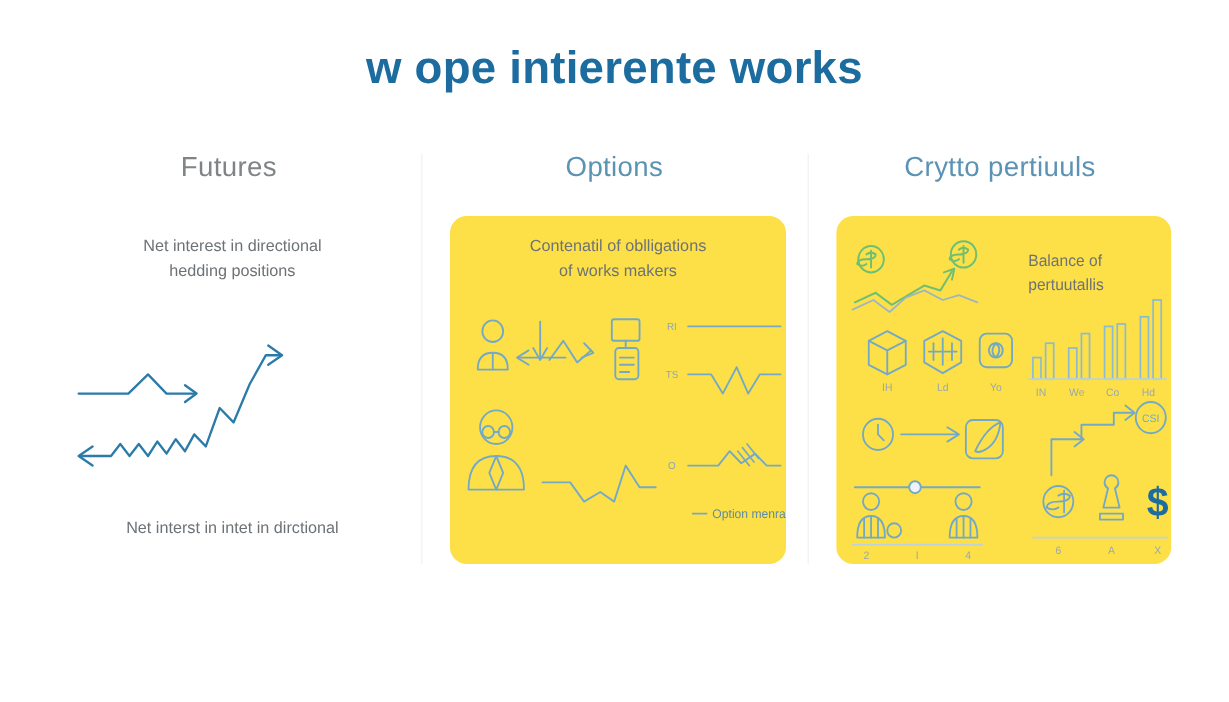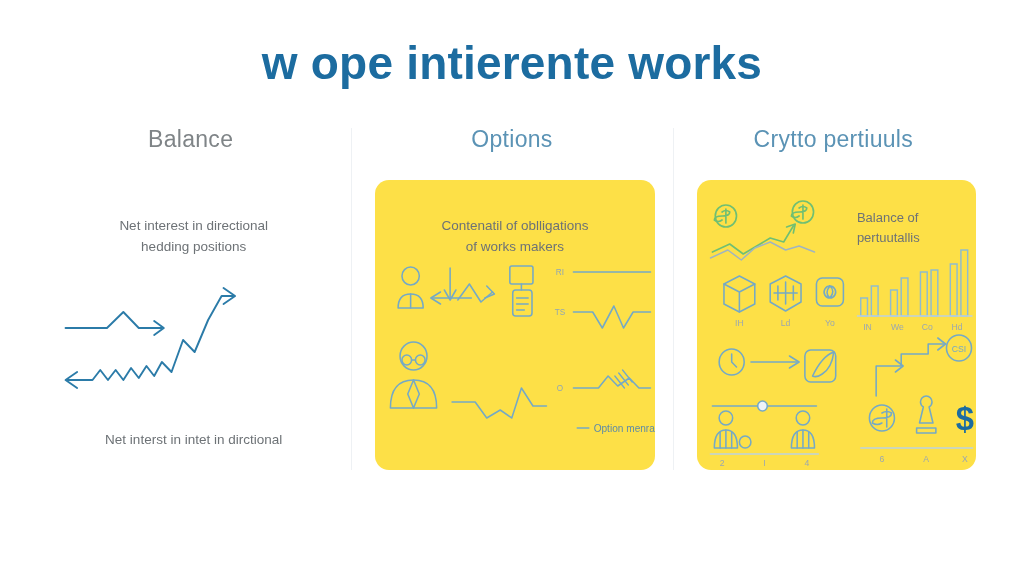--- a/index.html
+++ b/index.html
@@ -20,21 +20,21 @@
     background: #ffffff;
   }
 
   
   .title {
     position: absolute;
     top: 36px;
     left: 0;
     width: 1024px;
     text-align: center;
-    font-size: 46px;
+    font-size: 38px;
     font-weight: bold;
     letter-spacing: 0.2px;
     color: #1c6ca0;
   }
 
   
   .columns {
     position: absolute;
     top: 118px;
     left: 30px;
@@ -88,21 +88,21 @@
 
   .cap {
     position: absolute;
     left: 0;
     right: 0;
     text-align: center;
     font-size: 13.5px;
     line-height: 21px;
     color: #6d7276;
   }
-  .cap.top    { top: 35px; }
+  .cap.top    { top: 14px; }
   .cap.bottom { bottom: 20px; }
 
   .cap.wide { left: -12px; right: -12px; }
 
   
   .art {
     position: absolute;
     left: 0; top: 0;
     width: 100%; height: 100%;
     pointer-events: none;
@@ -133,21 +133,21 @@
 <body>
 
 <div class="slide">
 
   <div class="title">w ope intierente works</div>
 
   <div class="columns">
 
     <div class="column">
 
-      <div class="col-head grey">Balance</div>
+      <div class="col-head grey">Futures</div>
 
       <div class="card plain">
 
         <div class="cap top wide">
           <div>Net interest in directional</div>
           <div>hedding positions</div>
         </div>
 
         <svg class="art" viewBox="0 0 290 290" preserveAspectRatio="none">
 

